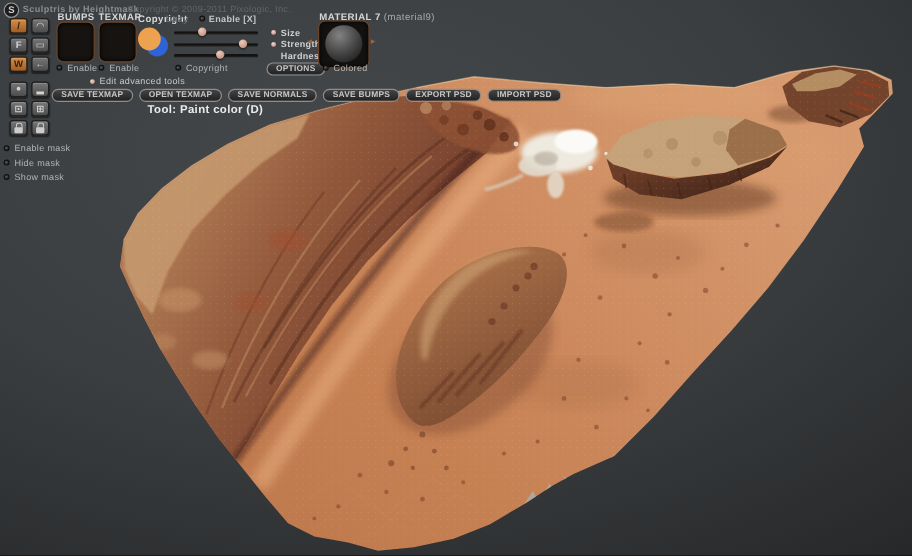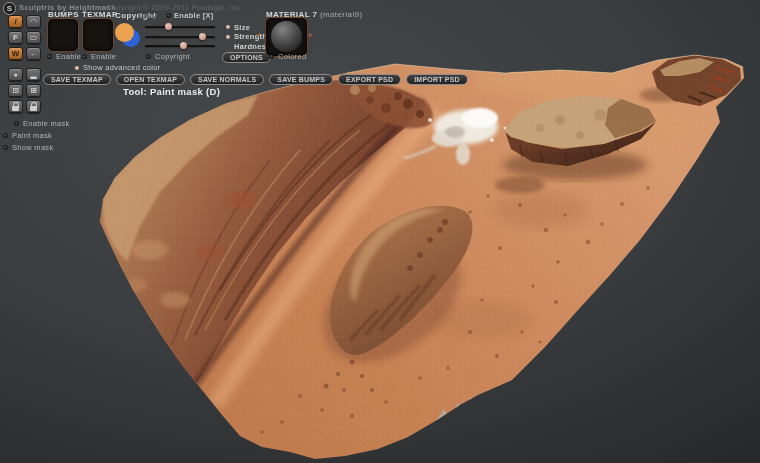--- a/index.html
+++ b/index.html
@@ -279,27 +279,27 @@
     <div class="tbtn" style="left:26px;top:84px">
         <span>⊞</span>
       </div>
     <div class="tbtn" style="left:8px;top:100px">
         <span class="lock-shape"></span>
       </div>
     <div class="tbtn" style="left:26px;top:100px">
         <span class="lock-shape"></span>
       </div>
 
-    <div class="mask-row" style="left:14px;top:119px">
+    <div class="mask-row" style="left:3px;top:119px">
       <span class="chk"></span>
       <span class="lbl">Enable mask</span>
     </div>
     <div class="mask-row" style="left:3px;top:131px">
       <span class="chk"></span>
-      <span class="lbl">Paint mask</span>
+      <span class="lbl">Hide mask</span>
     </div>
     <div class="mask-row" style="left:3px;top:143px">
       <span class="chk"></span>
       <span class="lbl">Show mask</span>
     </div>
 
     <div class="sec-label" style="left:48px;top:10px">BUMPS</div>
     <div class="slot-box" style="left:47px;top:18px"></div>
     <div class="mask-row" style="left:47px;top:52px">
       <span class="chk"></span>
@@ -361,27 +361,27 @@
       <div class="sphere"></div>
     </div>
     <div class="arrow" style="left:309px;top:31px">▸</div>
     <div class="mask-row" style="left:269px;top:52px">
       <span class="chk"></span>
       <span class="lbl">Colored</span>
     </div>
 
     <div class="mask-row" style="left:75px;top:63px">
       <span class="lit"></span>
-      <span class="lbl" style="color:#c8c8c8">Show advanced color</span>
+      <span class="lbl" style="color:#c8c8c8">Edit advanced tools</span>
     </div>
 
     <div class="btn-row">
       <button class="pill">SAVE TEXMAP</button>
       <button class="pill">OPEN TEXMAP</button>
       <button class="pill">SAVE NORMALS</button>
       <button class="pill">SAVE BUMPS</button>
       <button class="pill">EXPORT PSD</button>
       <button class="pill">IMPORT PSD</button>
     </div>
 
-    <div class="tool-status">Tool: Paint mask (D)</div>
+    <div class="tool-status">Tool: Paint color (D)</div>
   </div>
 </div>
 
 </body></html>

